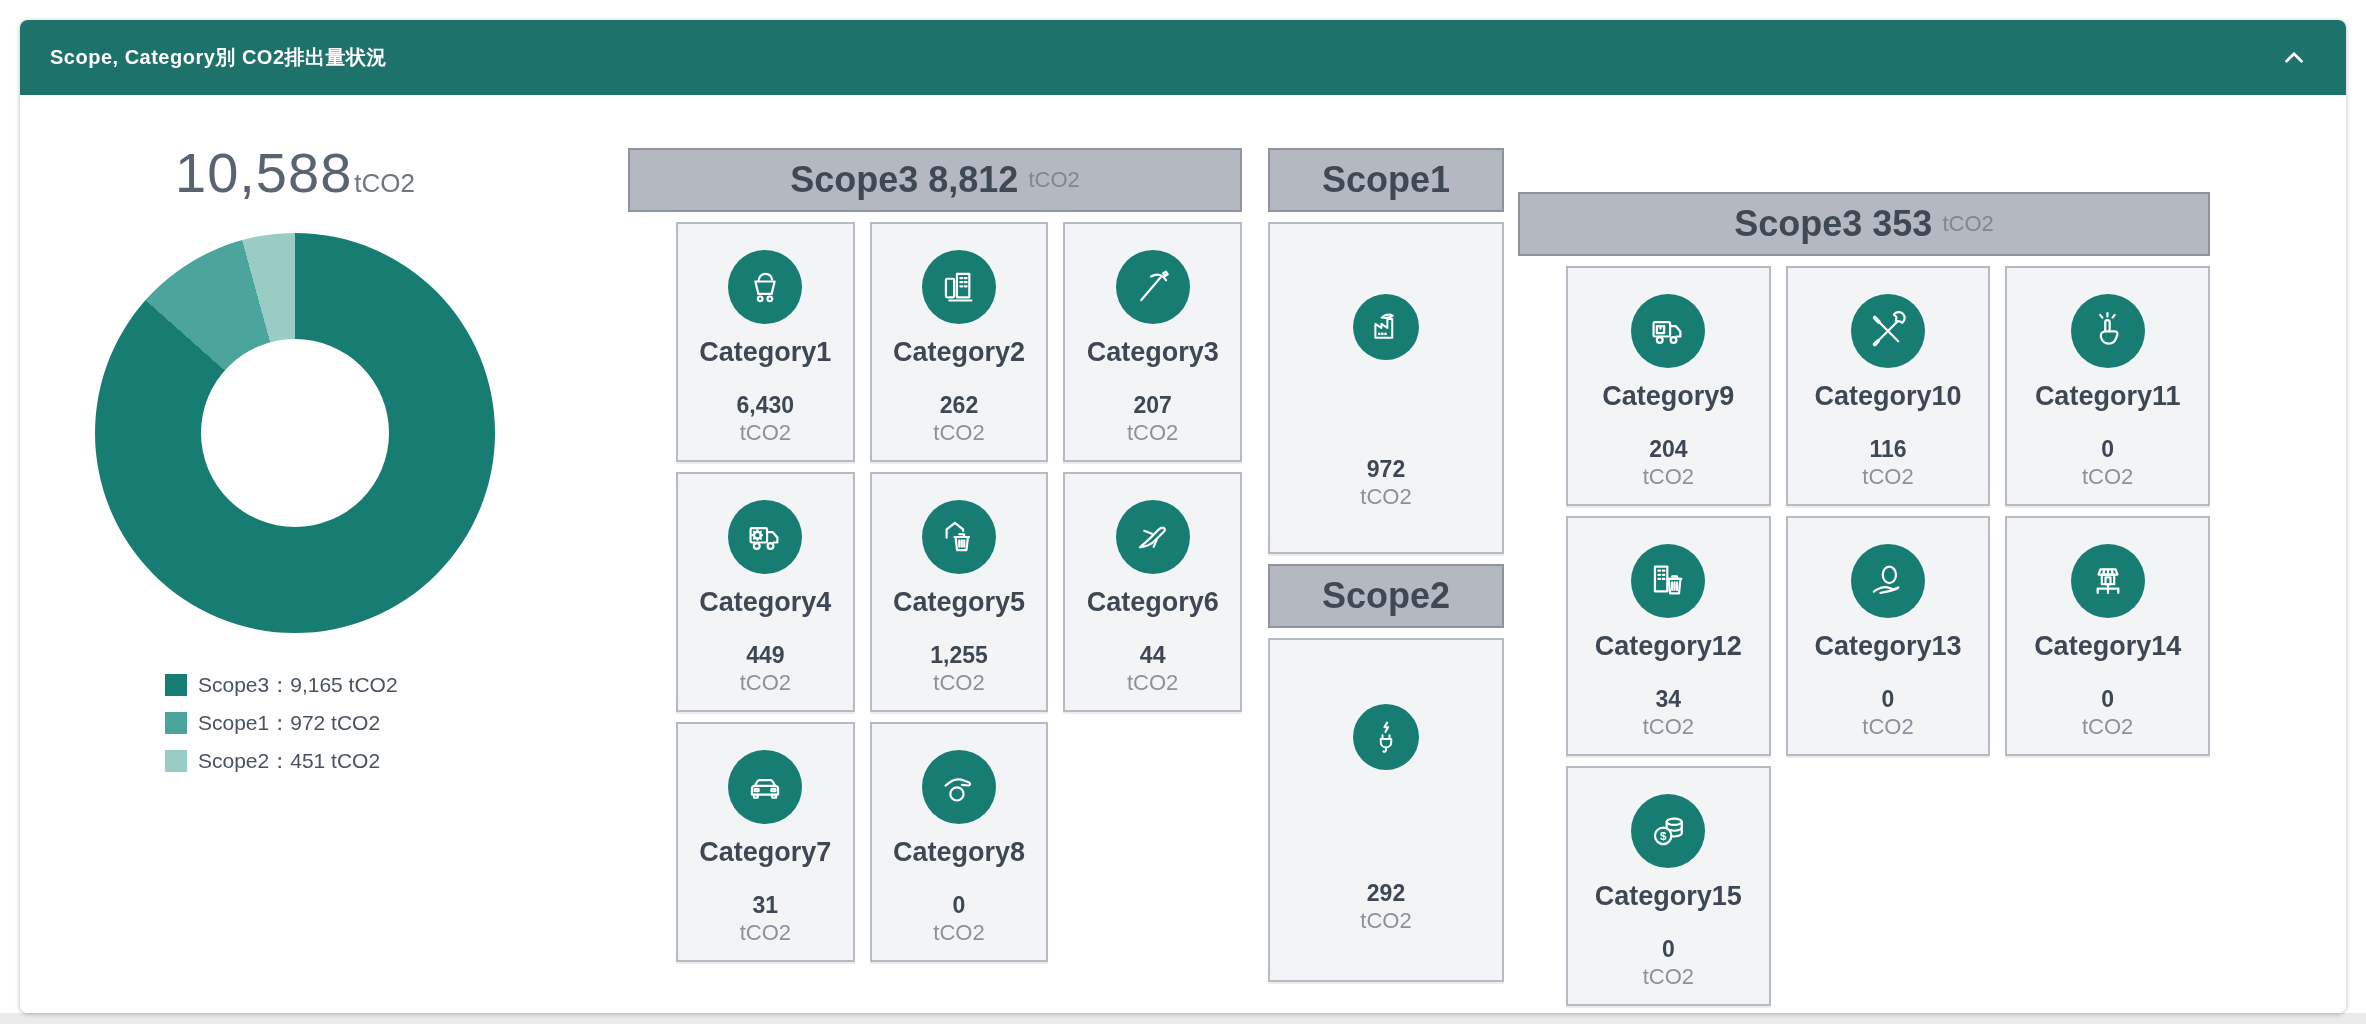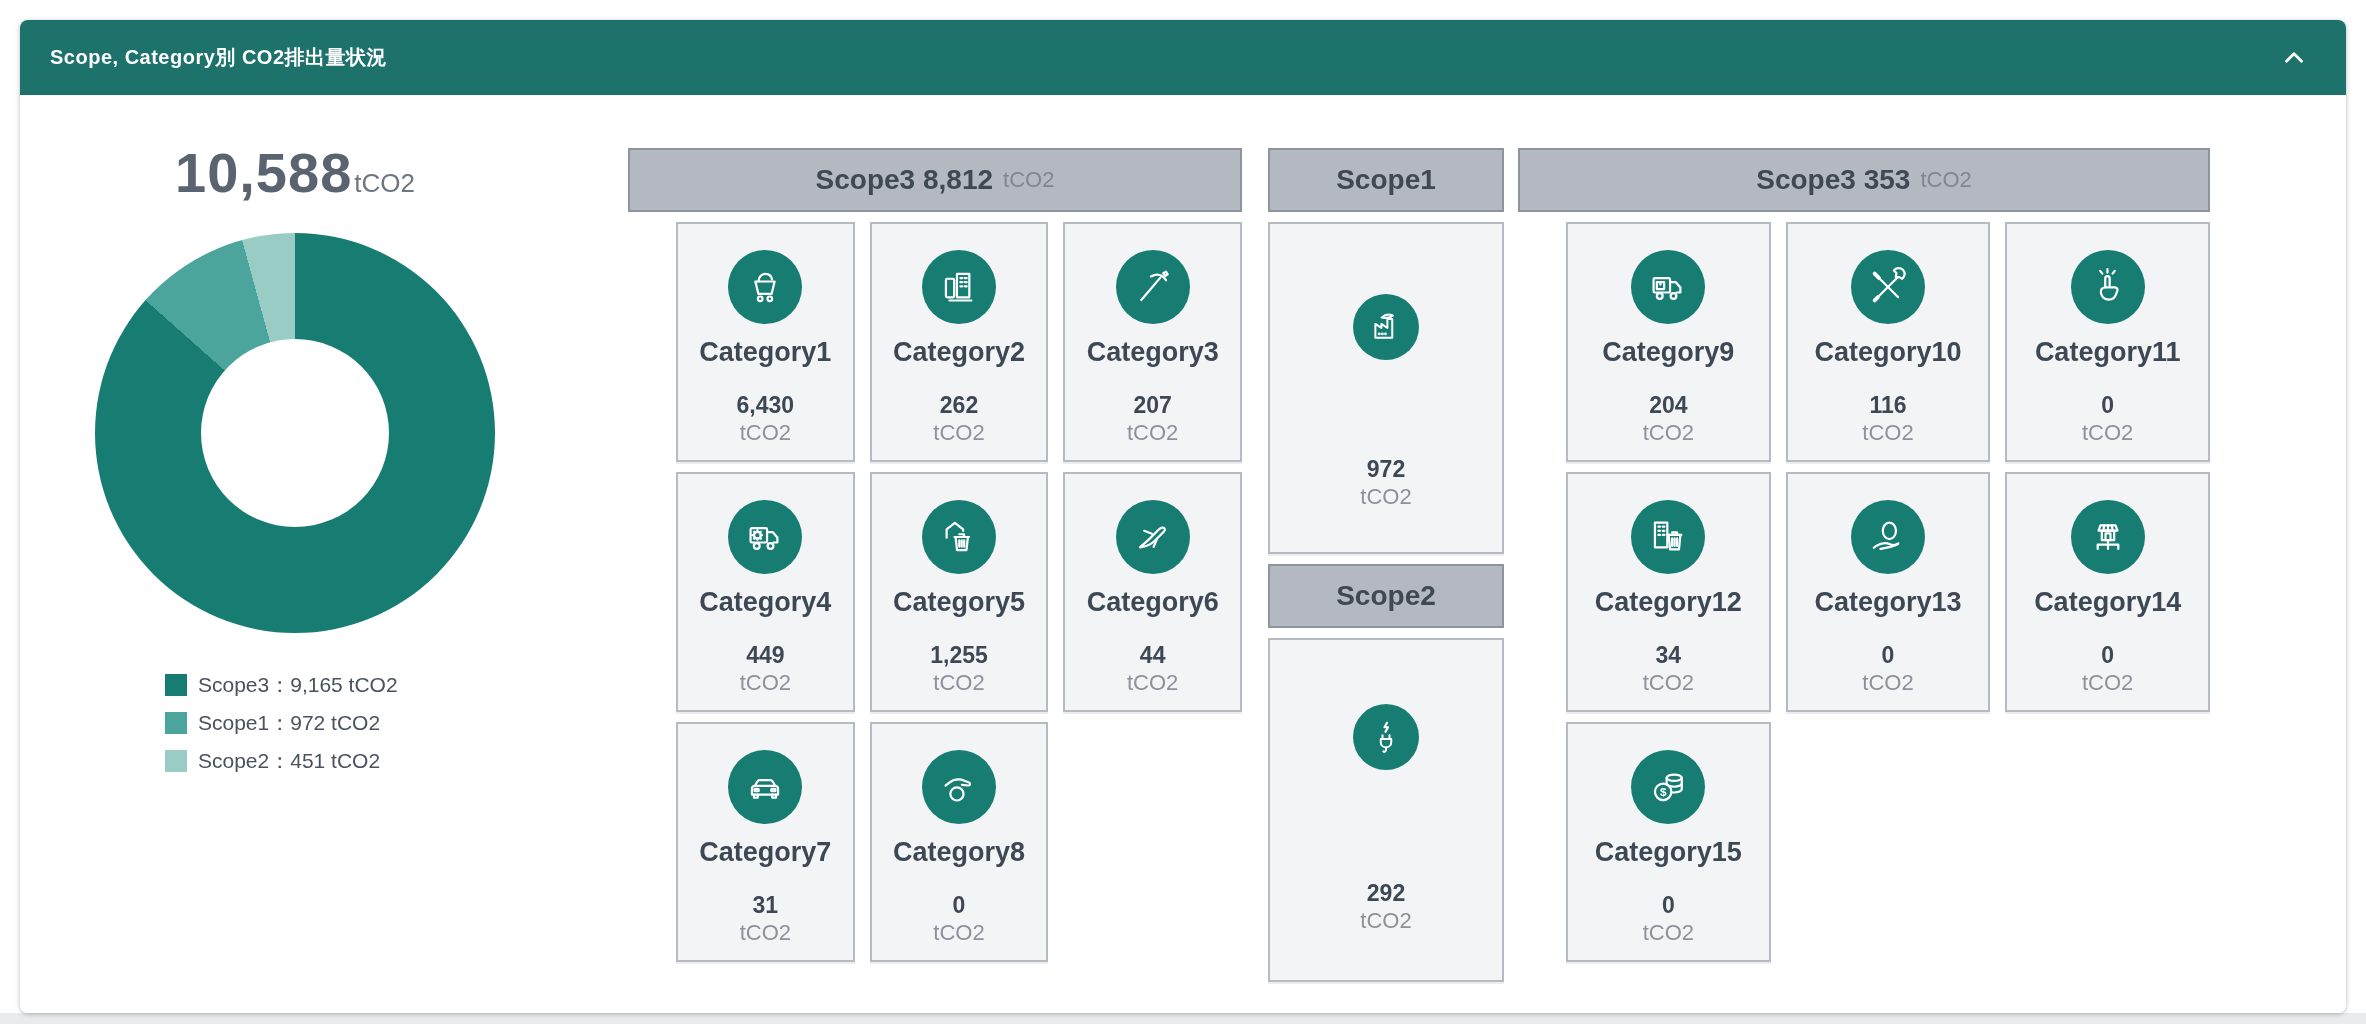--- a/index.html
+++ b/index.html
@@ -11,38 +11,38 @@
   .panel-header { height: 75px; background: #1d726b; border-radius: 8px 8px 0 0;
     display: flex; align-items: center; padding: 0 30px; cursor: pointer; }
   .panel-title { color: #fff; font-size: 20px; font-weight: bold; letter-spacing: .5px; }
   .panel-spacer { flex: 1; }
   .chevron-btn { width: 44px; height: 44px; display: flex; align-items: center; justify-content: center; }
   .panel-body { position: relative; height: 918px; background: #fff; border-radius: 0 0 8px 8px; }
 
   
   .summary { position: absolute; left: 40px; top: 45px; width: 470px; }
   .summary-number { text-align: center; white-space: nowrap; }
-  .total-value { font-size: 56px; font-weight: bold; color: #5a6370; letter-spacing: 1px; }
+  .total-value { font-size: 56px; font-weight: normal; color: #5a6370; letter-spacing: 1px; }
   .total-unit { font-size: 26px; color: #6e7682; margin-left: 2px; }
   .donut { position: relative; width: 400px; height: 400px; border-radius: 50%; margin: 28px auto 0; }
   .donut-hole { position: absolute; left: 50%; top: 50%; width: 188px; height: 188px;
     margin: -94px 0 0 -94px; background: #fff; border-radius: 50%; }
   .legend { margin: 38px 0 0 105px; }
   .legend-row { display: flex; align-items: center; margin-bottom: 10px; }
   .legend-swatch { width: 22px; height: 22px; margin-right: 11px; flex: none; }
   .legend-text { font-size: 21px; color: #49525f; }
 
   
   .groups { position: absolute; left: 608px; top: 53px; display: flex; }
   .group-a { width: 614px; }
   .scope-col { width: 236px; margin-left: 26px; }
-  .group-b { width: 692px; margin-left: 14px; }
+  .group-b { width: 692px; margin-left: 14px; margin-top: 44px; }
   .group-header { height: 64px; background: #b4b8c0; border: 2px solid #8e949e;
     display: flex; align-items: center; justify-content: center; white-space: nowrap; }
-  .group-header .hdr-text { font-size: 28px; font-weight: bold; color: #3f4954; }
+  .group-header .hdr-text { font-size: 36px; font-weight: bold; color: #3f4954; }
   .group-header .hdr-unit { font-size: 22px; color: #82878f; margin-left: 10px; }
   .cards-grid { display: grid; grid-template-columns: repeat(3, 1fr); gap: 10px 15px; margin-top: 10px; padding-left: 48px; }
   .card { background: #f3f4f6; border: 2px solid #b6bac2; box-shadow: 0 2px 0 rgba(0,0,0,.07);
     height: 240px; display: flex; flex-direction: column; align-items: center; padding-top: 26px; }
   .circle { width: 74px; height: 74px; border-radius: 50%; background: #177d72; flex: none;
     display: flex; align-items: center; justify-content: center; }
   .circle svg { width: 44px; height: 44px; }
   .scope-card .circle { width: 66px; height: 66px; }
   .scope-card .circle svg { width: 40px; height: 40px; }
   .cat-name { margin-top: 13px; font-size: 27px; font-weight: bold; color: #3e4854; }

